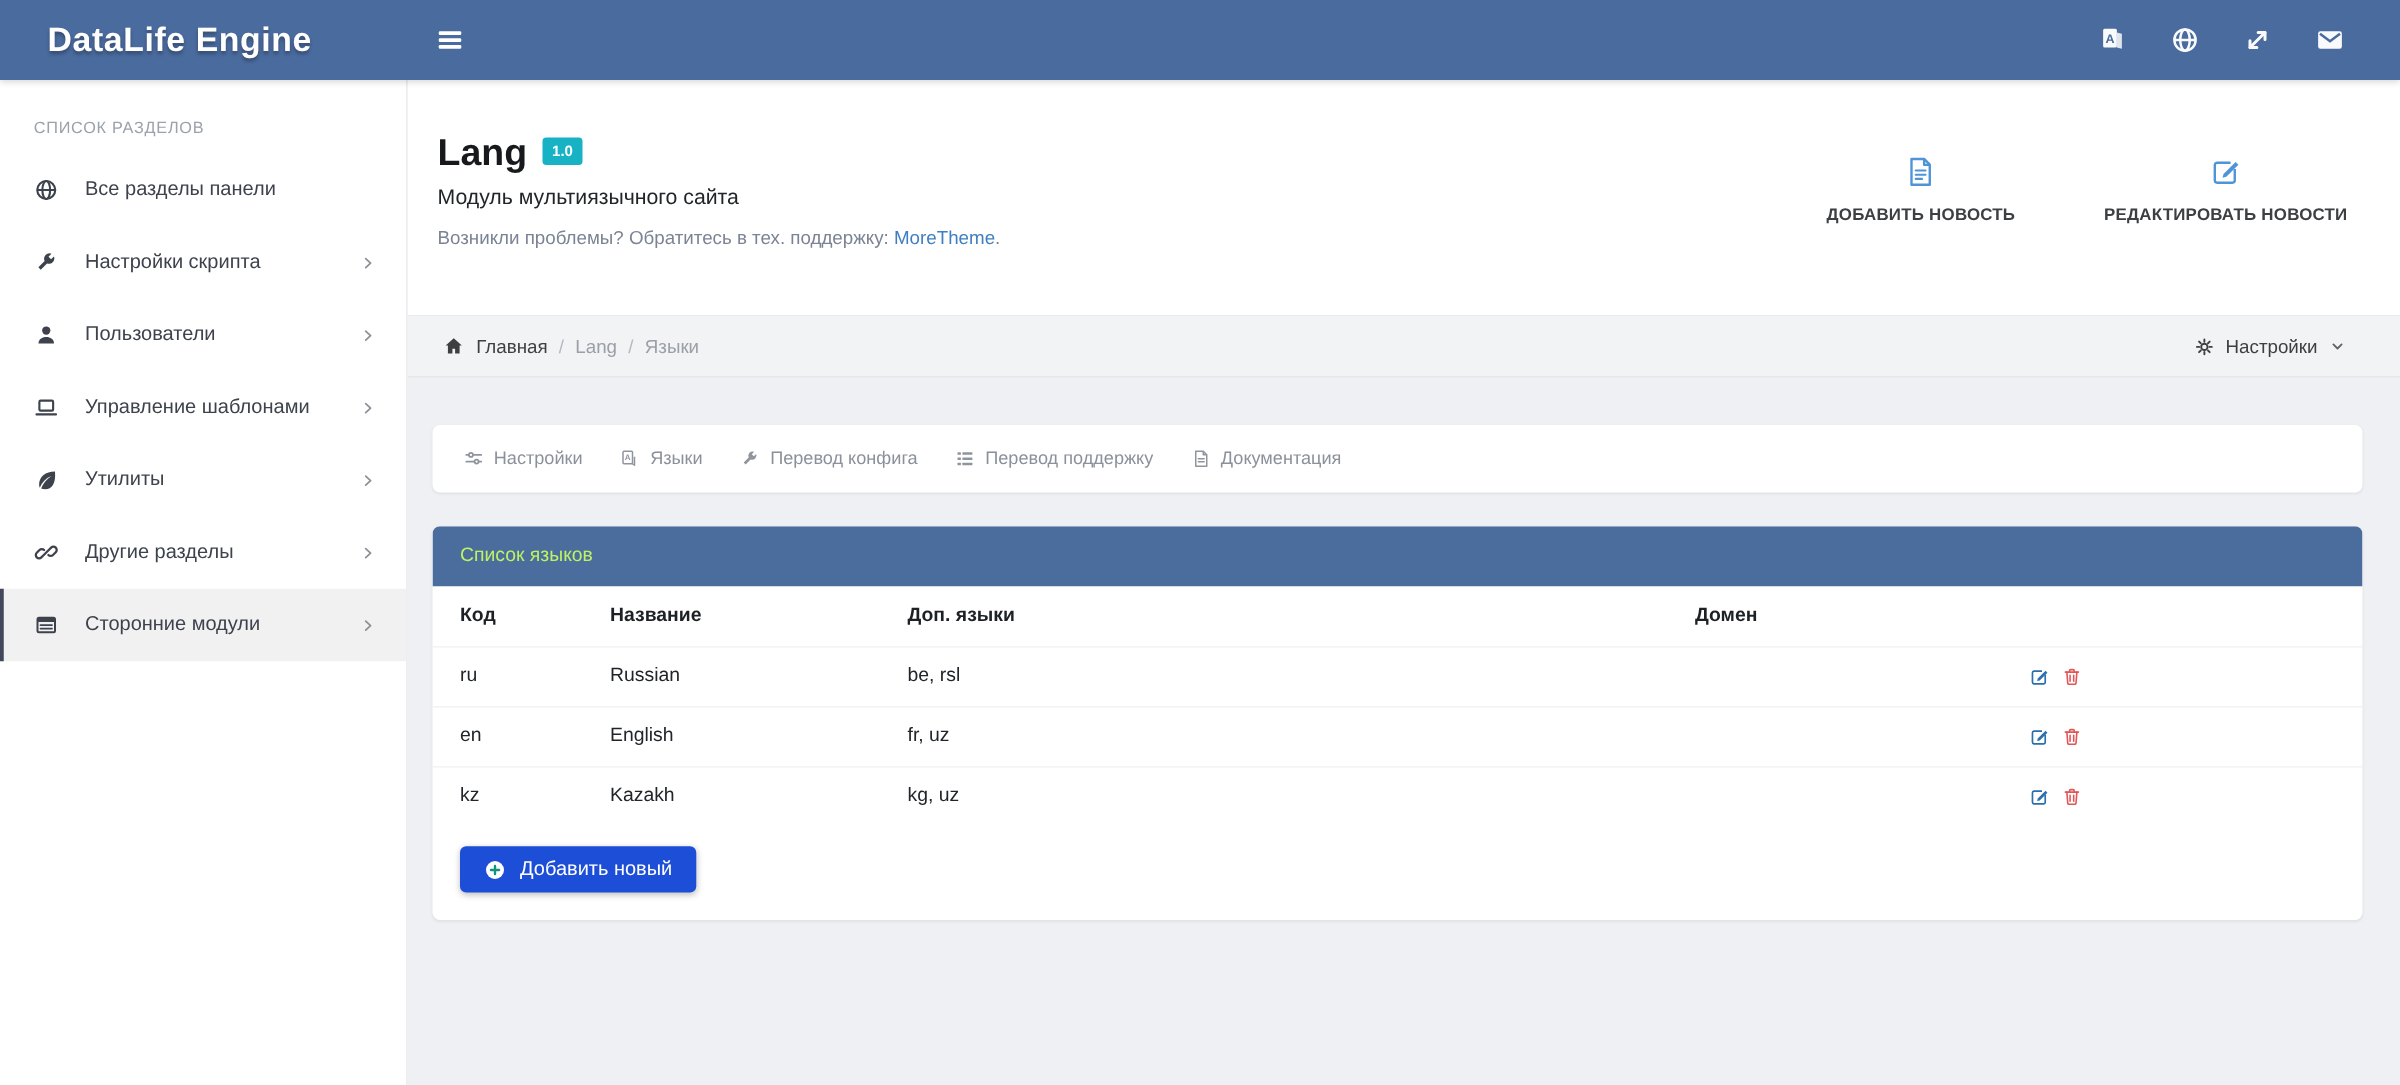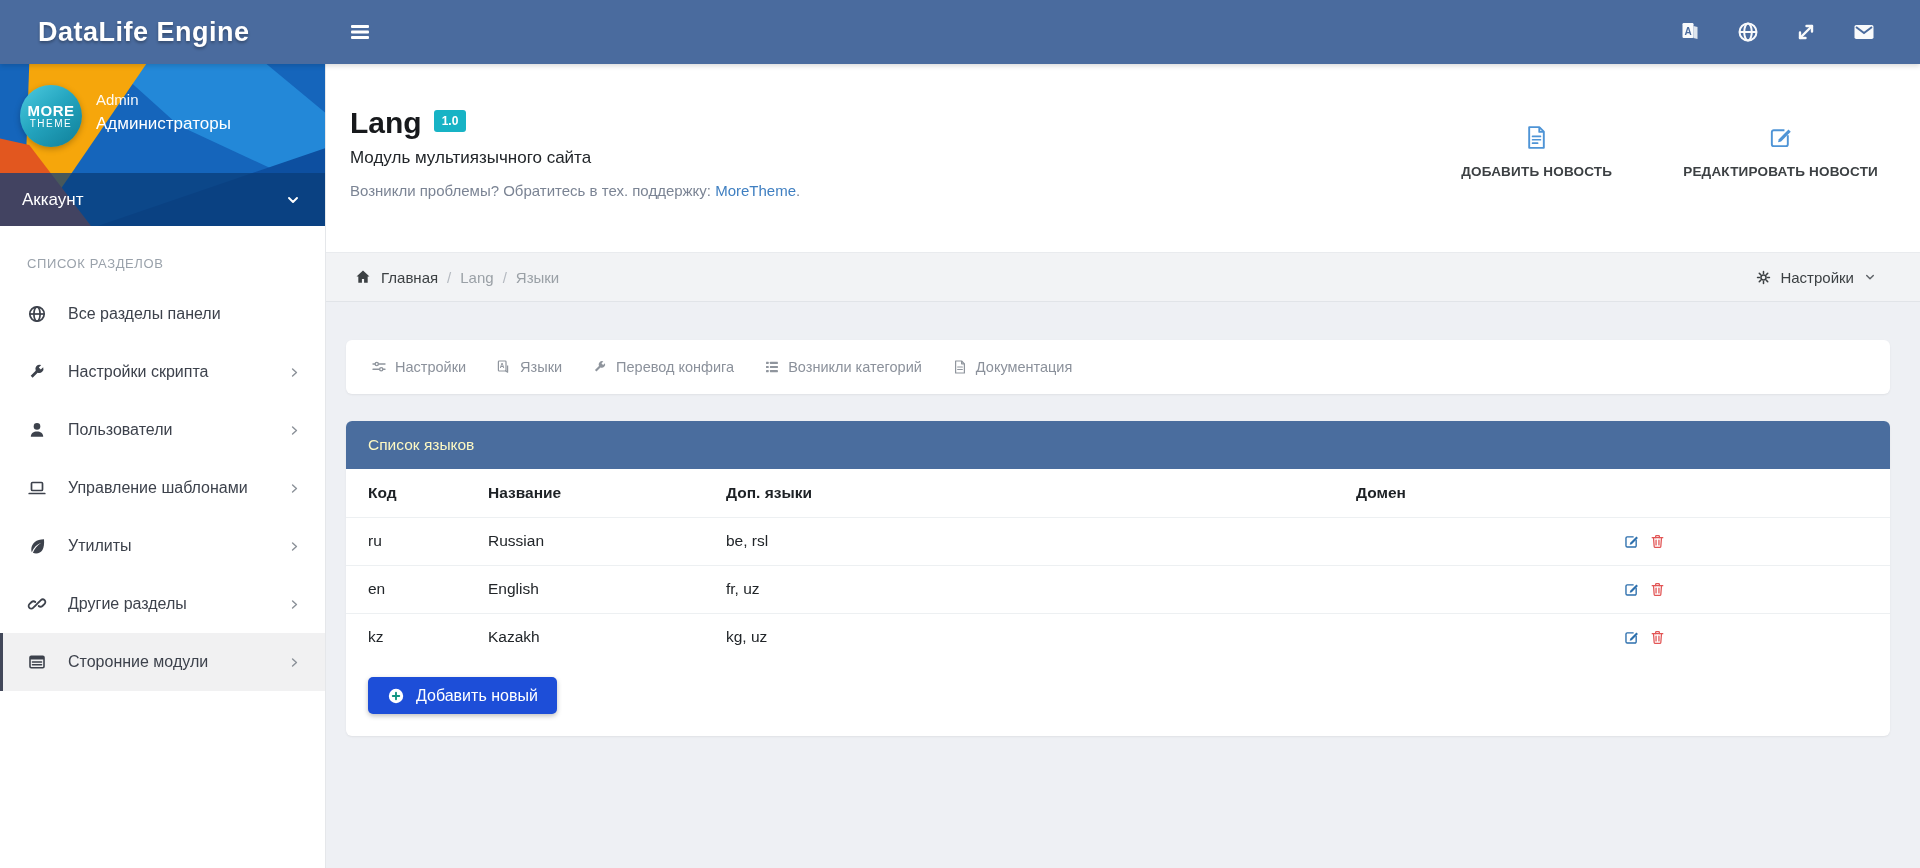--- a/index.html
+++ b/index.html
@@ -75,21 +75,21 @@
   .bc-settings .chev { color:#5f6368; margin-left:2px; }
 
   .content { padding:38px 30px 0 20px; }
 
   .tabs-card { background:#fff; border-radius:6px; box-shadow:0 1px 2px rgba(60,64,67,.08);
                height:54px; display:flex; align-items:center; padding:0 10px; margin-bottom:27px; }
   .tab { display:flex; align-items:center; gap:8px; padding:0 15px; color:#8b919b; font-size:14.5px; cursor:pointer; height:100%; }
   .tab .tab-icon { width:16px; height:16px; color:#8f959d; }
 
   .table-card { background:#fff; border-radius:6px; box-shadow:0 1px 2px rgba(60,64,67,.08); overflow:hidden; }
-  .panel-header { height:48px; background:#4a6d9e; color:#fef9c3; font-size:15.5px;
+  .panel-header { height:48px; background:#4a6d9e; color:#bef264; font-size:15.5px;
                   display:flex; align-items:center; padding:0 22px; }
   table.lang { width:100%; border-collapse:collapse; font-size:15.5px; }
   table.lang th { text-align:left; font-weight:bold; color:#1d2125; height:48px; padding:0 0 0 22px; }
   table.lang td { height:48px; padding:0 0 0 22px; border-top:1px solid #edf0f2; color:#212529; }
   .row-actions { display:flex; align-items:center; gap:9px; }
   .act { width:17px; height:17px; cursor:pointer; }
   .act.edit { color:#2c6fad; }
   .act.del { color:#e25555; }
 
   .add-row { padding:16px 22px 22px; }
@@ -135,42 +135,20 @@
     <span class="tbi">
       <svg viewBox="0 0 24 24">
           <rect x="2.5" y="5" width="19" height="14" rx="1.8" fill="#fff"></rect>
           <path d="m4 7 8 6 8-6" fill="none" stroke="#4a6b9e" stroke-width="2"></path>
         </svg>
     </span>
   </div>
 </header>
 
 <aside class="sidebar">
-  <div class="profile">
-    <div class="shape light"></div>
-    <div class="shape dark"></div>
-    <div class="shape yellow"></div>
-    <div class="shape red"></div>
-    <div class="avatar">
-      <span class="l1">MORE</span>
-      <span class="l2">THEME</span>
-    </div>
-    <div class="profile-names">
-      <div class="uname">Admin</div>
-      <div class="ugroup">Администраторы</div>
-    </div>
-    <div class="account-bar">
-      <span>Аккаунт</span>
-      <span class="chev">
-        <svg width="16" height="16" viewBox="0 0 20 20" fill="none" stroke="#fff" stroke-width="2.4" stroke-linecap="round" stroke-linejoin="round">
-            <path d="m5 7.5 5 5 5-5"></path>
-          </svg>
-      </span>
-    </div>
-  </div>
 
   <div class="side-section-title">СПИСОК РАЗДЕЛОВ</div>
 
   <nav class="menu">
     <div class="menu-item">
       <span class="mi-icon">
         <svg viewBox="0 0 20 20" fill="none" stroke="currentColor" stroke-width="1.7">
             <circle cx="10" cy="10" r="7.2"></circle>
             <ellipse cx="10" cy="10" rx="3.1" ry="7.2"></ellipse>
             <path d="M2.8 10h14.4"></path>
@@ -361,21 +339,21 @@
         <span class="tab-icon">
           <svg viewBox="0 0 20 20" fill="currentColor">
               <rect x="2.5" y="3.5" width="3.4" height="2.6" rx=".5"></rect>
               <rect x="7.4" y="3.5" width="10" height="2.6" rx=".5"></rect>
               <rect x="2.5" y="8.7" width="3.4" height="2.6" rx=".5"></rect>
               <rect x="7.4" y="8.7" width="10" height="2.6" rx=".5"></rect>
               <rect x="2.5" y="13.9" width="3.4" height="2.6" rx=".5"></rect>
               <rect x="7.4" y="13.9" width="10" height="2.6" rx=".5"></rect>
             </svg>
         </span>
-        <span>Возникли категорий</span>
+        <span>Перевод поддержку</span>
       </div>
       <div class="tab">
         <span class="tab-icon">
           <svg viewBox="0 0 20 20" fill="none" stroke="currentColor" stroke-width="1.5" stroke-linejoin="round">
               <path d="M4.5 2.5h7.5l3.5 3.5v11.5h-11z"></path>
               <path d="M12 2.5V6h3.5"></path>
               <path d="M7 10h6M7 13h6" stroke-linecap="round" stroke-width="1.3"></path>
             </svg>
         </span>
         <span>Документация</span>

